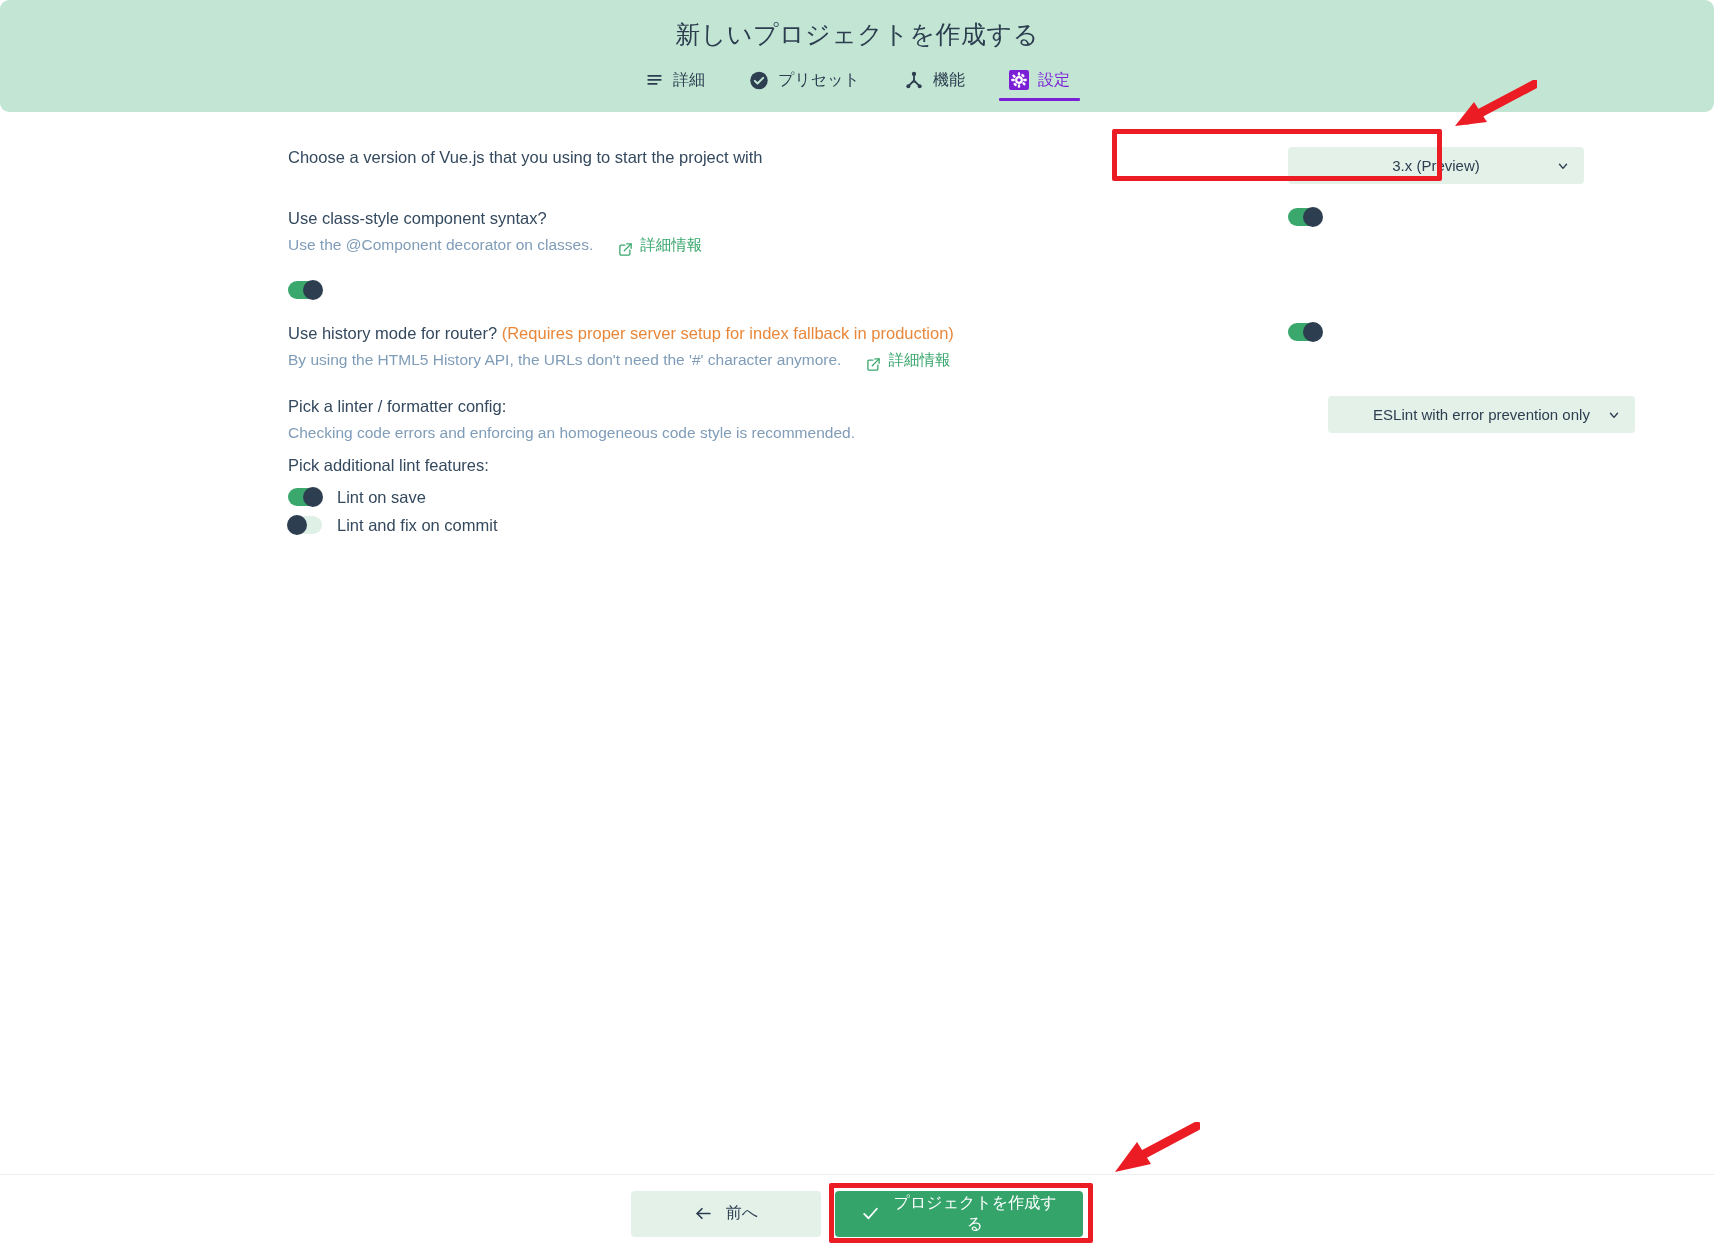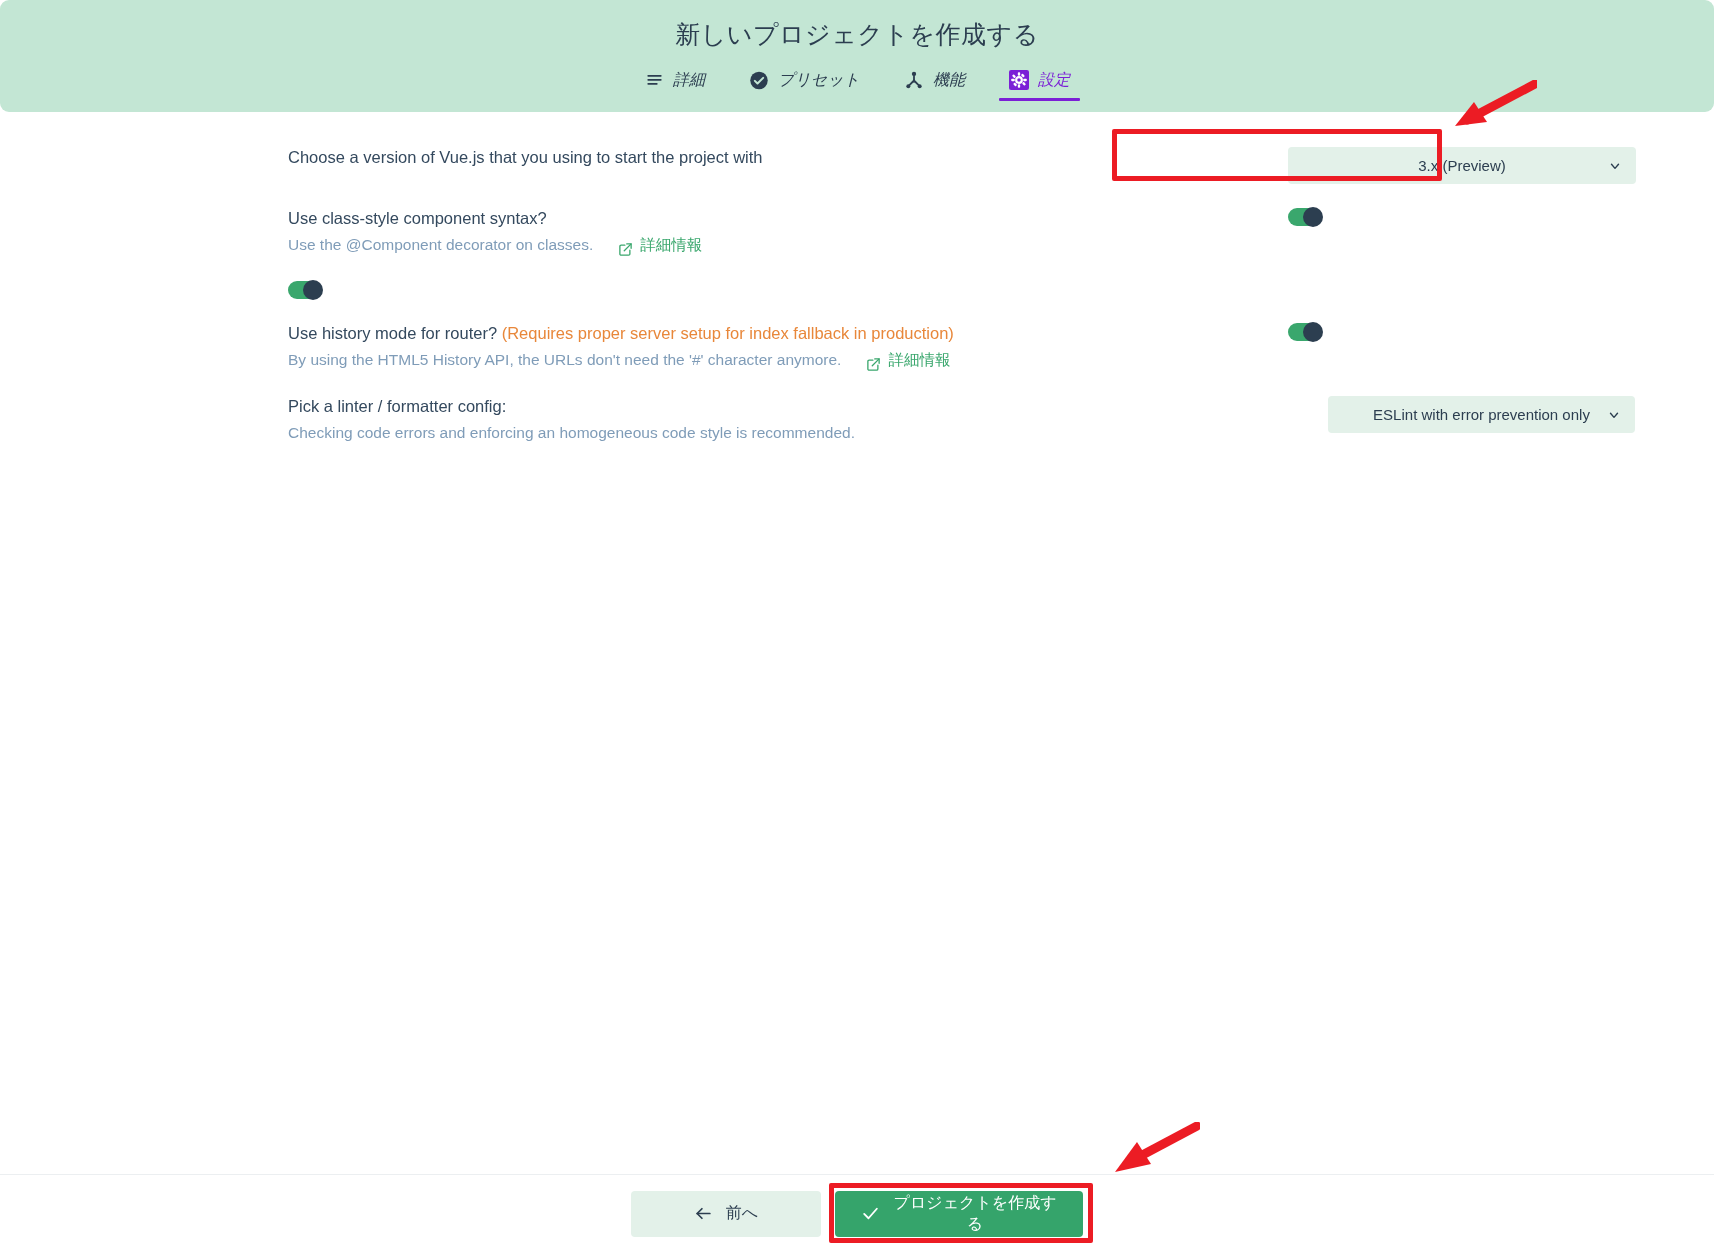--- a/index.html
+++ b/index.html
@@ -51,21 +51,20 @@
     gap: 9px;
     padding: 8px 22px 11px 22px;
     font-size: 16px;
     color: #2c3e50;
     cursor: pointer;
     position: relative;
     background: transparent;
     border: none;
     font-family: inherit;
     line-height: 20px;
-    font-style: italic;
   }
   .tab.active {
     color: #7b1fd6;
   }
   .tab.active::after {
     content: "";
     position: absolute;
     left: 12px;
     right: 12px;
     bottom: 0;
@@ -186,21 +185,21 @@
     padding: 0 34px;
     user-select: none;
   }
   .select .caret {
     position: absolute;
     right: 14px;
     top: 50%;
     transform: translateY(-50%);
     display: flex;
   }
-  .select-version { width: 348px; }
+  .select-version { width: 296px; }
   .select-linter  { width: 307px; margin-left: 40px; }
 
   
   .hl {
     position: absolute;
     border: 5px solid #ec1c24;
     border-radius: 2px;
     pointer-events: none;
   }
   .hl-version {
@@ -441,20 +440,37 @@
             <svg width="14" height="14" viewBox="0 0 24 24" fill="none" stroke="#2c3e50" stroke-width="2.4" stroke-linecap="round" stroke-linejoin="round">
               <polyline points="6,9 12,16 18,9"></polyline>
             </svg>
           </span>
         </div>
       </div>
     </div>
 
   </div>
 
+  <div class="lint-features">
+    <div class="lint-title">Pick additional lint features:</div>
+
+    <div class="lint-row">
+      <span class="switch">
+          <span class="knob"></span>
+        </span>
+      <span class="lint-label">Lint on save</span>
+    </div>
+
+    <div class="lint-row">
+      <span class="switch off">
+          <span class="knob"></span>
+        </span>
+      <span class="lint-label">Lint and fix on commit</span>
+    </div>
+  </div>
 </div>
 
 <div class="footer">
   <button class="btn btn-prev">
     <span>
       <svg width="19" height="19" viewBox="0 0 24 24" fill="none" stroke="#2c3e50" stroke-width="2.2" stroke-linecap="round" stroke-linejoin="round">
         <line x1="20" y1="12" x2="4" y2="12"></line>
         <polyline points="10 6 4 12 10 18"></polyline>
       </svg>
     </span>

